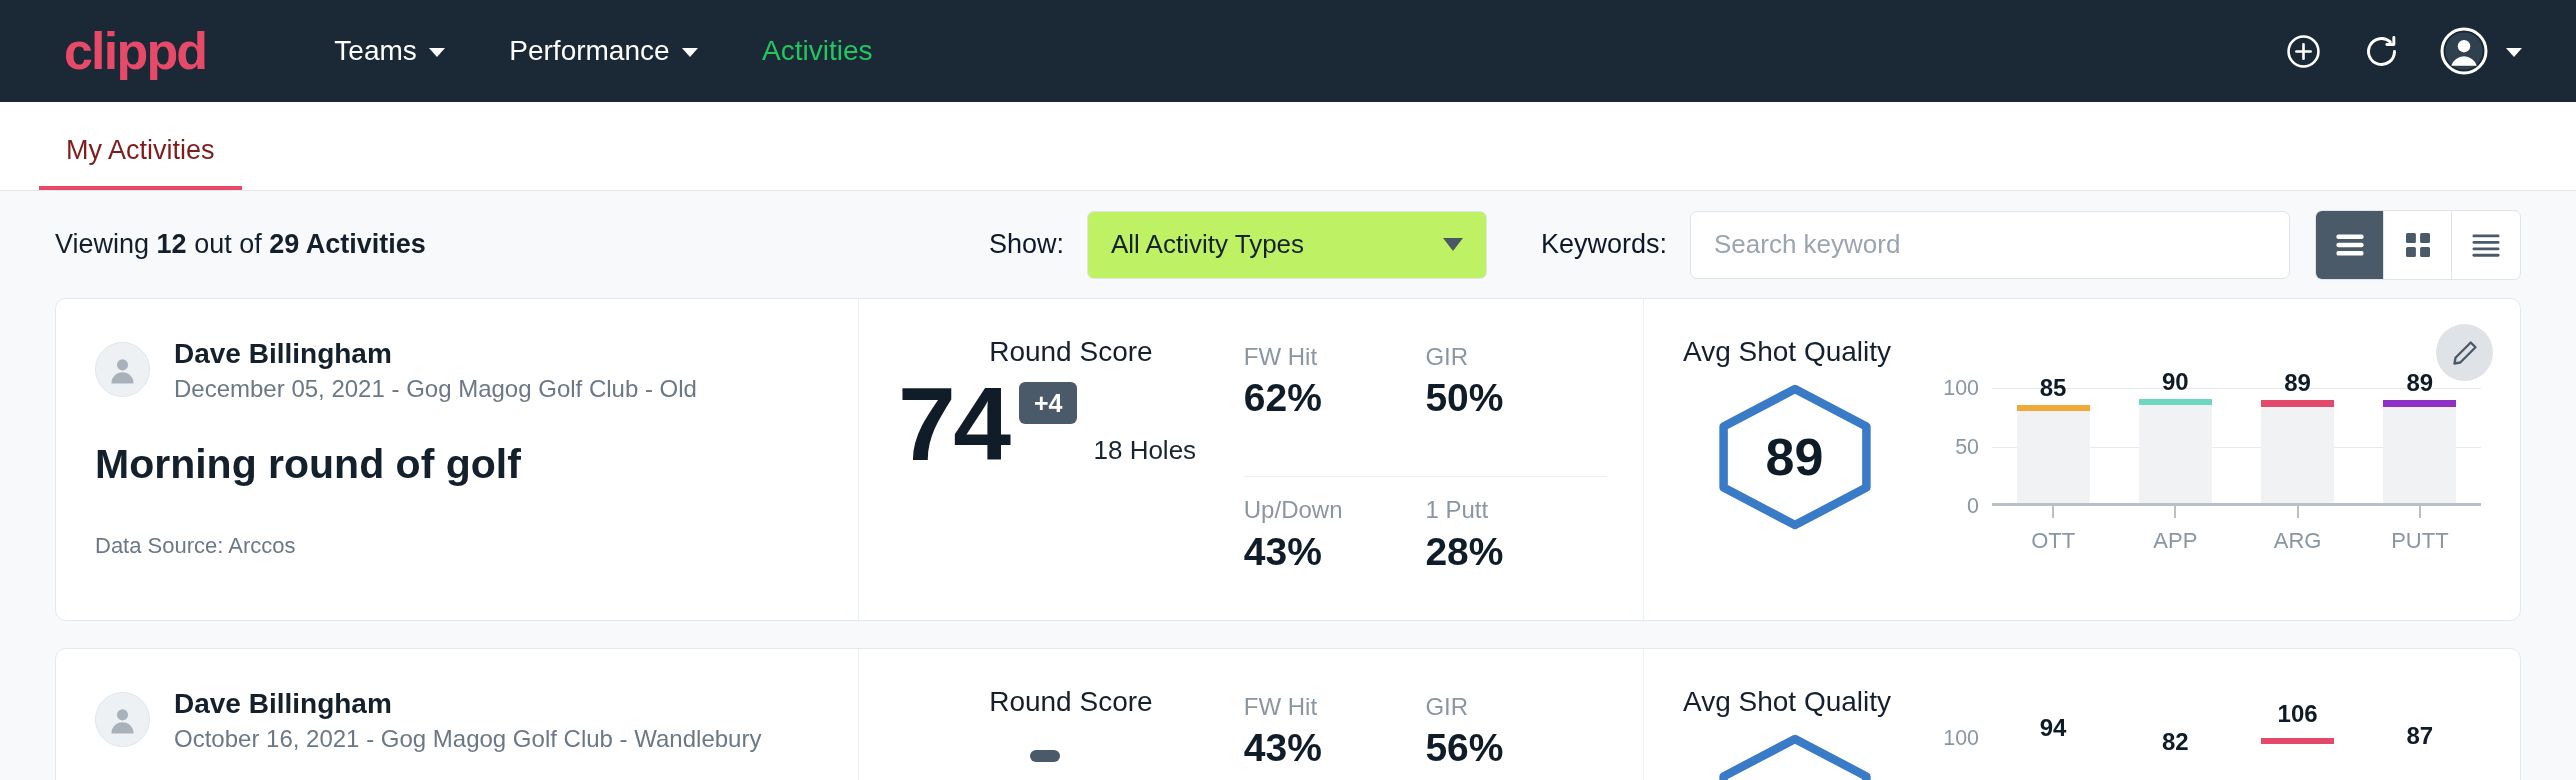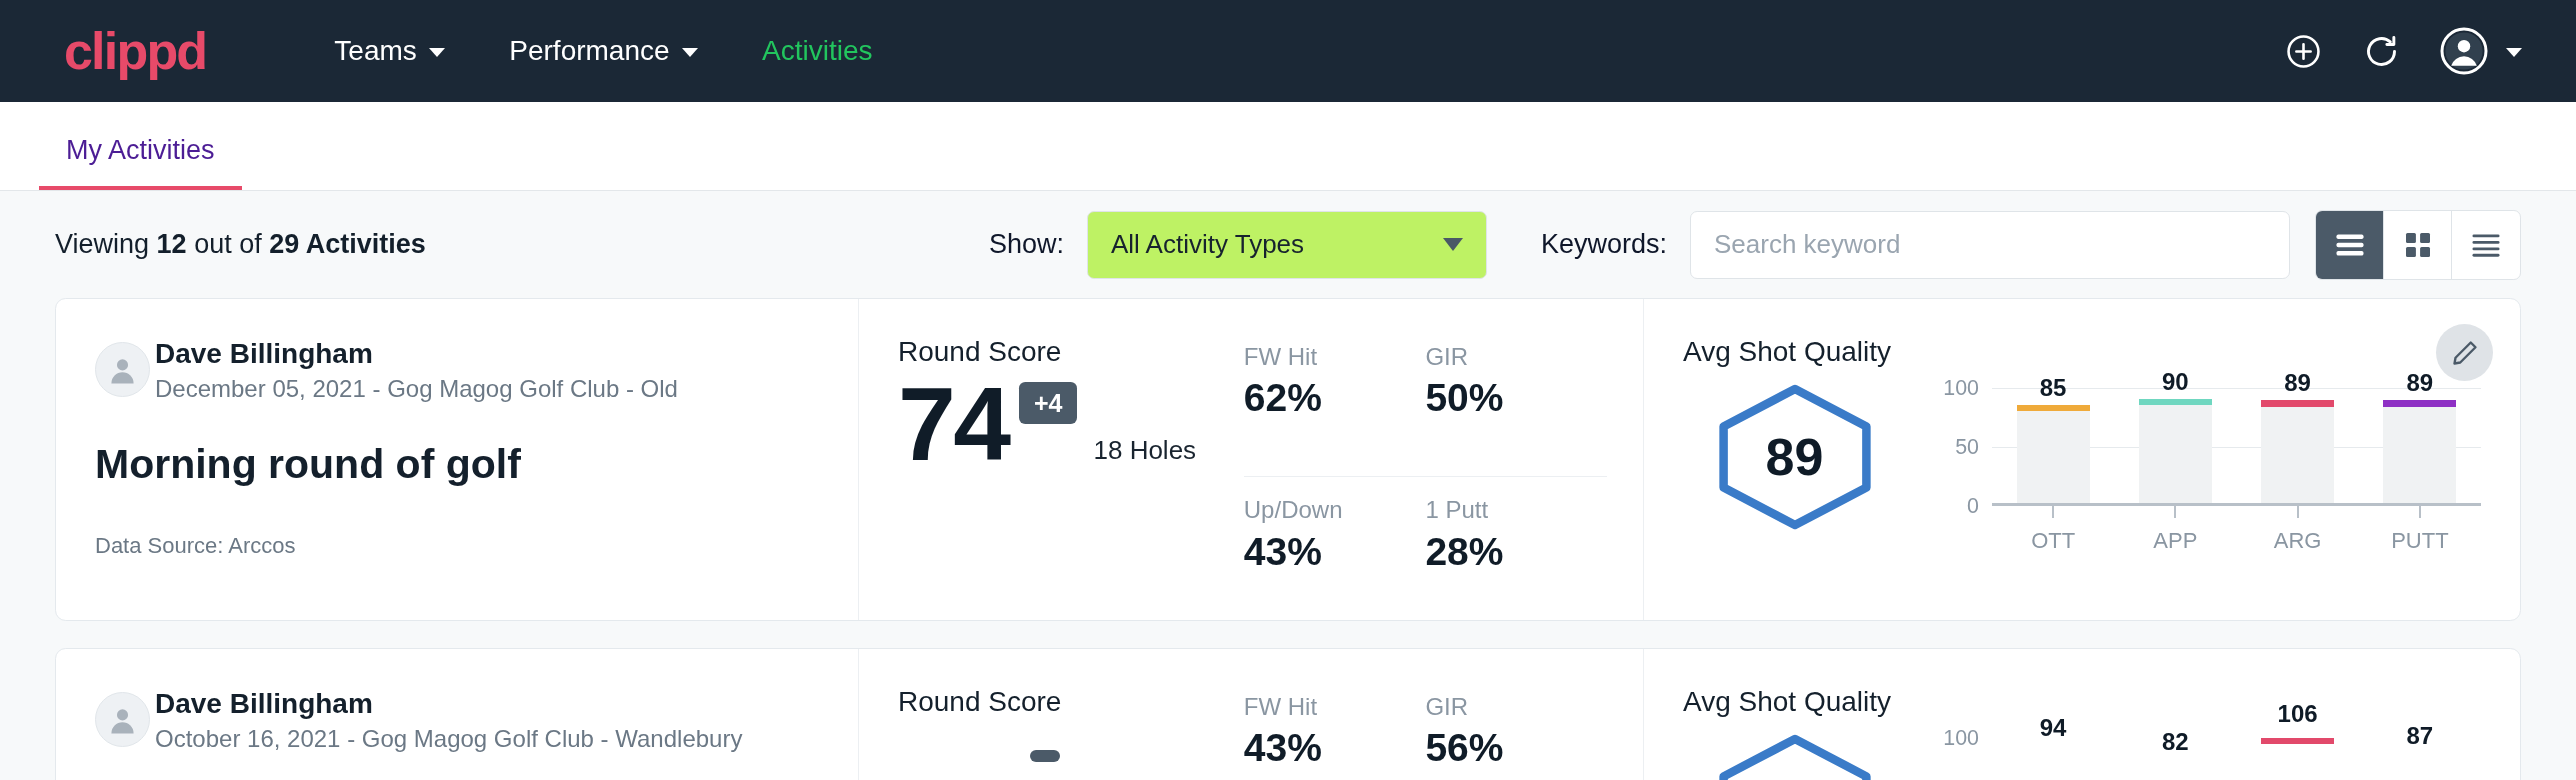--- a/index.html
+++ b/index.html
@@ -59,21 +59,21 @@
     align-items: flex-end;
     padding-left: 39px;
   }
   .tab {
     font-size: 27px;
     color: #4c5a68;
     padding: 0 27px 19.6px 27px;
     border-bottom: 4.5px solid transparent;
     cursor: pointer;
   }
-  .tab.active { border-bottom-color: #e74a69; color: #4c1d95; }
+  .tab.active { border-bottom-color: #e74a69; color: #7f1d1d; }
 
   
   .filterbar {
     height: 107px;
     background: #f7f9fa;
     display: flex;
     align-items: center;
     padding: 0 55px;
     justify-content: space-between;
   }
@@ -147,39 +147,39 @@
     position: relative;
     margin-bottom: 27px;
   }
   .card.second { height: 268px; overflow: hidden; }
 
   .colA {
     width: 803px;
     padding: 37px 39px 0 39px;
     border-right: 1.8px solid #eceff2;
   }
-  .userrow { display: flex; align-items: center; gap: 5px; }
+  .userrow { display: flex; align-items: center; gap: 24px; }
   .uavatar {
     width: 55px; height: 55px; border-radius: 50%;
     background: #eef1f4; border: 1.8px solid #e1e6ea;
     display: flex; align-items: center; justify-content: center;
     flex-shrink: 0;
   }
   .uname { font-size: 28px; font-weight: bold; color: #14202c; line-height: 1.25; }
   .umeta { font-size: 24px; color: #6b7885; line-height: 1.3; margin-top: 1.8px; }
   .ctitle { font-size: 41px; font-weight: bold; color: #14202c; margin-top: 37px; }
   .csrc { font-size: 22px; color: #6b7885; margin-top: 45px; }
 
   .colB {
     width: 785px;
     padding: 37px 36px 0 39px;
     border-right: 1.8px solid #eceff2;
     display: flex;
   }
-  .scorewrap { width: 357px; }
+  .scorewrap { width: 357px; text-align: center; }
   .seclabel { font-size: 28px; color: #14202c; }
   .scoreline { display: flex; align-items: flex-start; margin-top: 9px; }
   .bignum {
     font-size: 104px; font-weight: bold; color: #101c28;
     line-height: 0.92; letter-spacing: -2.7px;
   }
   .badge {
     background: #4b5a68; color: #fff;
     font-size: 25px; font-weight: bold;
     border-radius: 6.2px;

